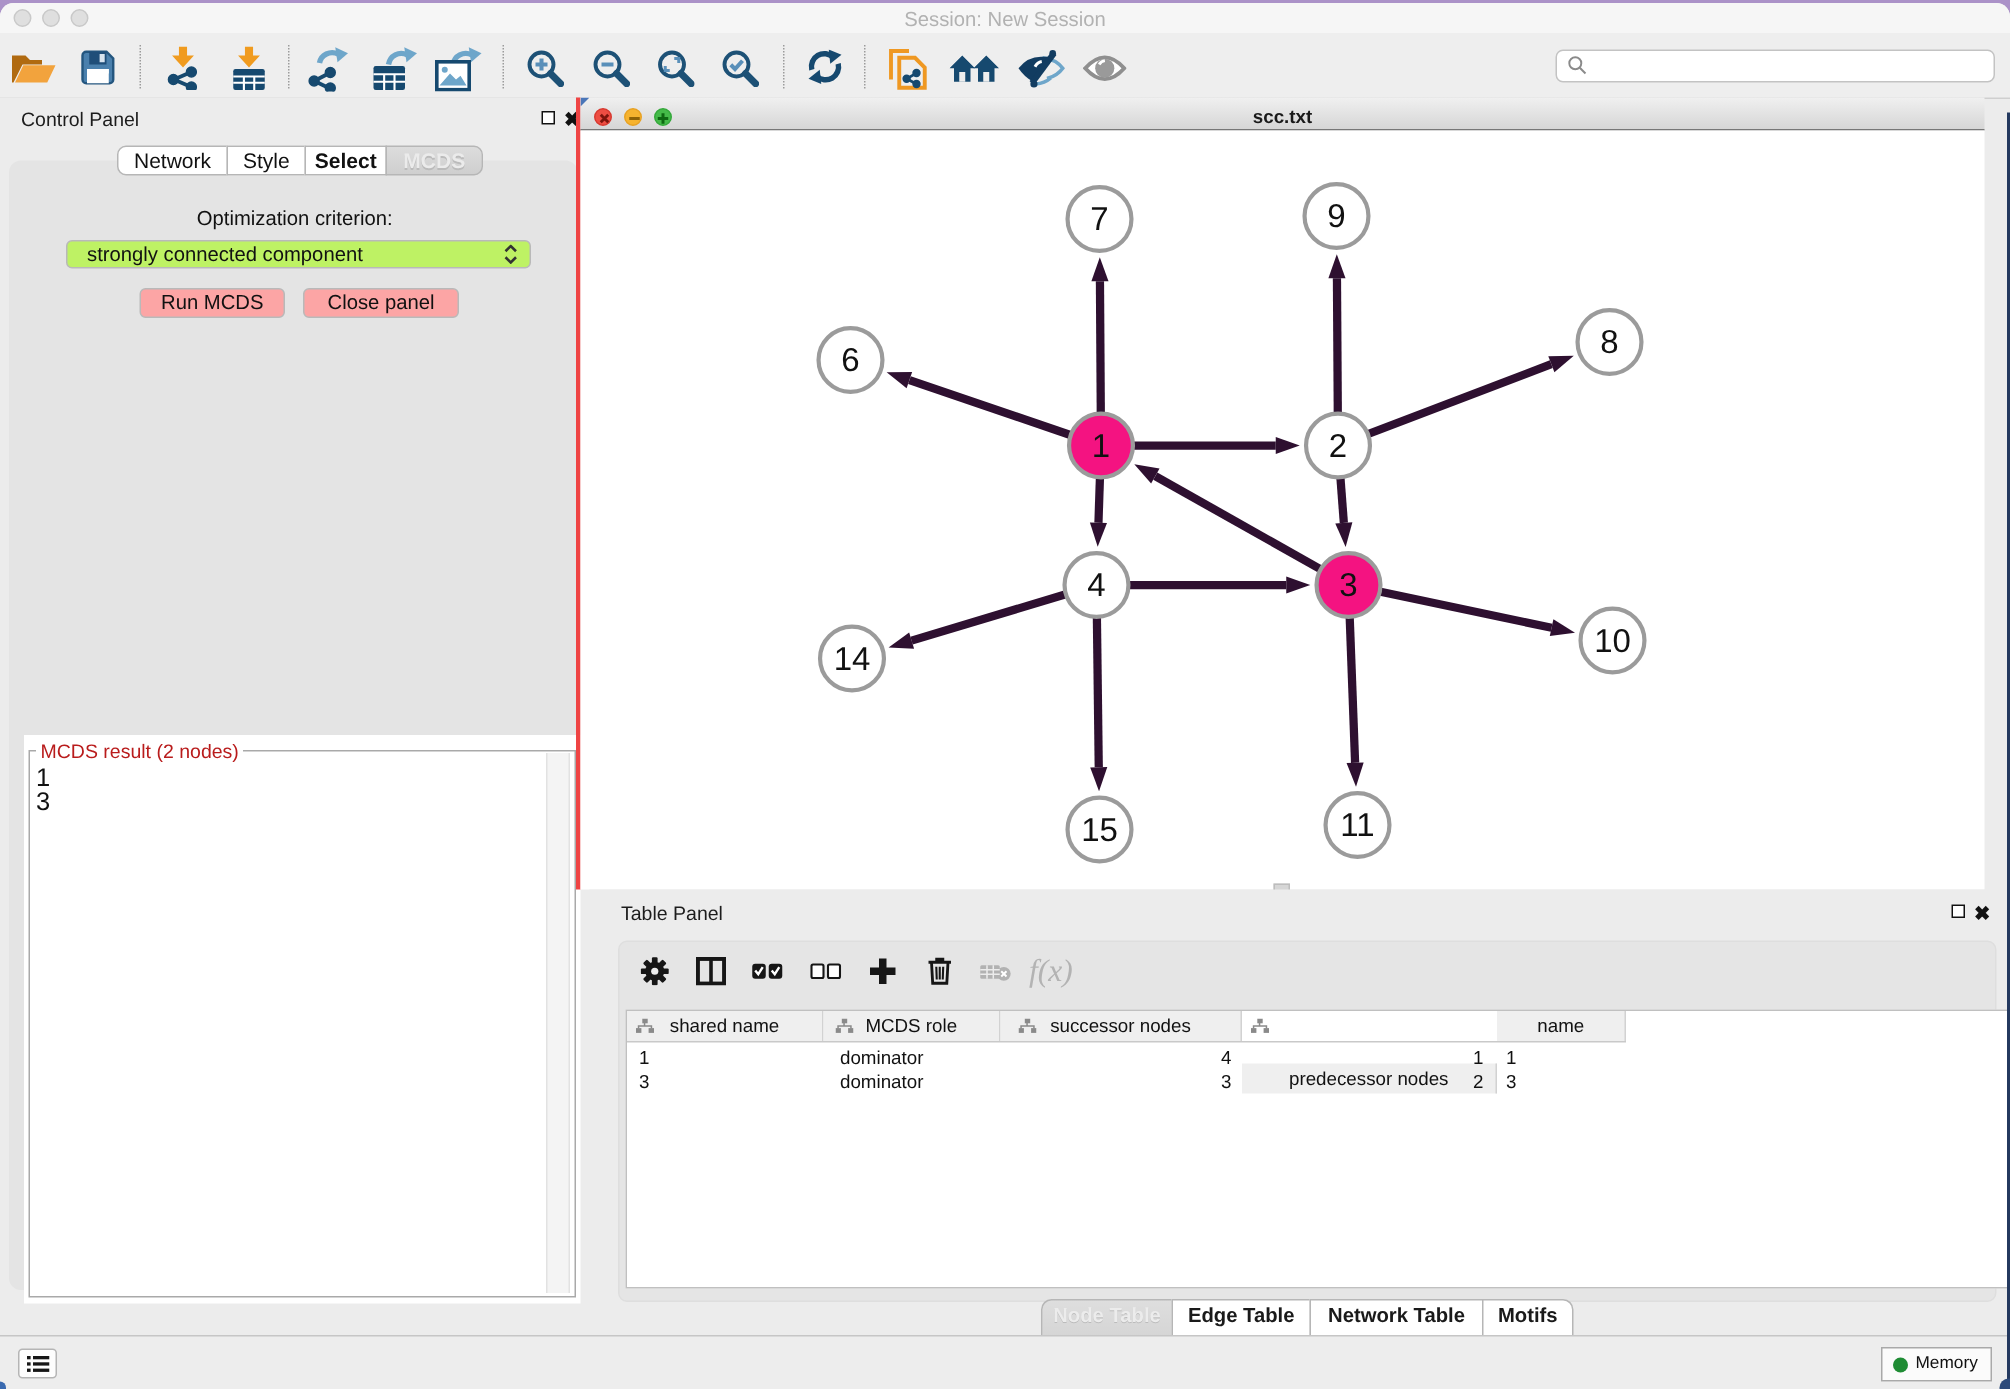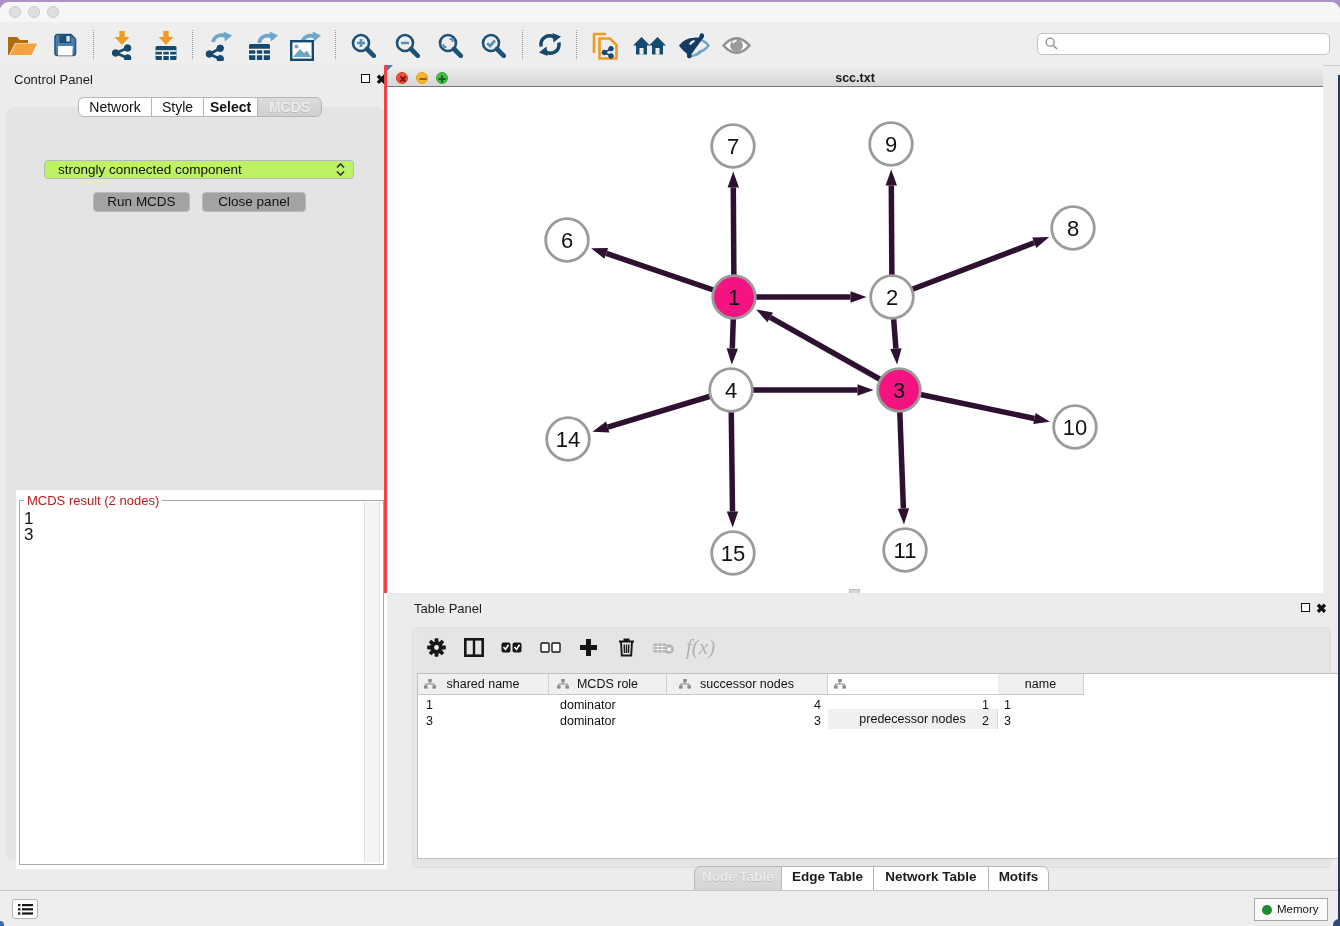--- a/index.html
+++ b/index.html
@@ -19,21 +19,21 @@
              background:#fff;border:1px solid #c3c3c3;border-radius:5px;}
   
   #cpanel{position:absolute;left:0;top:63px;width:393px;height:825px;background:#ececec;}
   .phead{font-size:13px;color:#1d1d1d;}
   .flicon{position:absolute;width:9px;height:9px;border:1.6px solid #111;box-sizing:border-box;background:#fff;}
   .xicon{position:absolute;font-size:13px;font-weight:bold;color:#111;line-height:11px;}
   #cp-content{position:absolute;left:6px;top:42px;width:379px;height:753px;
               background:#e4e4e4;border-radius:8px;}
   .seg{position:absolute;top:32px;height:20px;box-sizing:border-box;background:#fff;
        border:1px solid #b6b6b6;font-size:14px;color:#111;text-align:center;line-height:19px;}
-  .btn{position:absolute;box-sizing:border-box;background:#a3a3a3;border:1px solid #b9b9b9;
+  .btn{position:absolute;box-sizing:border-box;background:#fca5a5;border:1px solid #b9b9b9;
        border-radius:4px;font-size:13.5px;color:#111;text-align:center;line-height:17px;}
   
   #netwin{position:absolute;left:384px;top:63px;width:936px;height:528px;border-left:3px solid #ef4444;box-sizing:border-box;}
   #nettitle{position:absolute;left:0;top:0;width:936px;height:22px;
             background:linear-gradient(#f0f0f0,#d6d6d6);border-bottom:1px solid #777777;
             box-sizing:border-box;}
   .mbtn{position:absolute;top:7px;width:12px;height:12px;border-radius:50%;box-sizing:border-box;}
   #netview{position:absolute;left:0;top:22px;width:936px;height:506px;background:#fff;}
   
   #tpanel{position:absolute;left:393px;top:591px;width:947px;height:297px;background:#ececec;}
@@ -47,20 +47,21 @@
         text-align:center;line-height:20px;}
   #statusbar{position:absolute;left:0;top:888px;width:1340px;height:36px;
              background:#ededed;border-top:1px solid #c6c6c6;box-sizing:border-box;}
 </style></head>
 <body>
 <div id="win">
   <div id="titlebar">
     <div class="tlight" style="left:9px;"></div>
     <div class="tlight" style="left:28px;"></div>
     <div class="tlight" style="left:47px;"></div>
+    <div id="titletext">Session: New Session</div>
   </div>
   <div id="toolbar">
     <div class="vsep" style="left:93px;"></div>
     <div class="vsep" style="left:192px;"></div>
     <div class="vsep" style="left:335px;"></div>
     <div class="vsep" style="left:522px;"></div>
     <div class="vsep" style="left:576px;"></div>
 
     <svg class="abs" style="left:7px;top:11px;" width="31" height="24" viewBox="0 0 31 24">
       <path d="M1 22 L1 4 L10 4 L13 7 L21 7 L21 10 L8 10 L2 22 Z" fill="#b06a10"></path>
@@ -206,20 +207,21 @@
     <div class="flicon" style="left:361px;top:9px;"></div>
     <div class="xicon" style="left:376px;top:9px;">✖</div>
     <div id="cp-content"></div>
 
     <div class="seg" style="left:78px;width:74px;border-radius:6px 0 0 6px;">Network</div>
     <div class="seg" style="left:151px;width:53px;">Style</div>
     <div class="seg" style="left:203px;width:55px;font-weight:bold;">Select</div>
     <div class="seg" style="left:257px;width:65px;border-radius:0 6px 6px 0;
          background:linear-gradient(#dcdcdc,#cfcfcf);color:#ebebeb;
          text-shadow:0 1px 0 #bbb;font-weight:bold;">MCDS</div>
+    <div class="abs" style="left:0;top:73px;width:393px;text-align:center;font-size:13.5px;color:#111;">Optimization criterion:</div>
 
     <div class="abs" style="left:44px;top:95px;width:310px;height:19px;background:#bef264;
          border:1px solid #b9b9b9;border-radius:4px;box-sizing:border-box;">
       <div class="abs" style="left:13px;top:1px;font-size:13.5px;color:#111;">strongly connected component</div>
       <svg class="abs" style="right:7px;top:2px;" width="11" height="13" viewBox="0 0 11 13">
         <path d="M2 4.5 L5.5 1 L9 4.5 M2 8.5 L5.5 12 L9 8.5" fill="none" stroke="#333" stroke-width="1.7"></path>
       </svg>
     </div>
     <div class="btn" style="left:93px;top:127px;width:97px;height:20px;">Run MCDS</div>
     <div class="btn" style="left:202px;top:127px;width:104px;height:20px;">Close panel</div>

